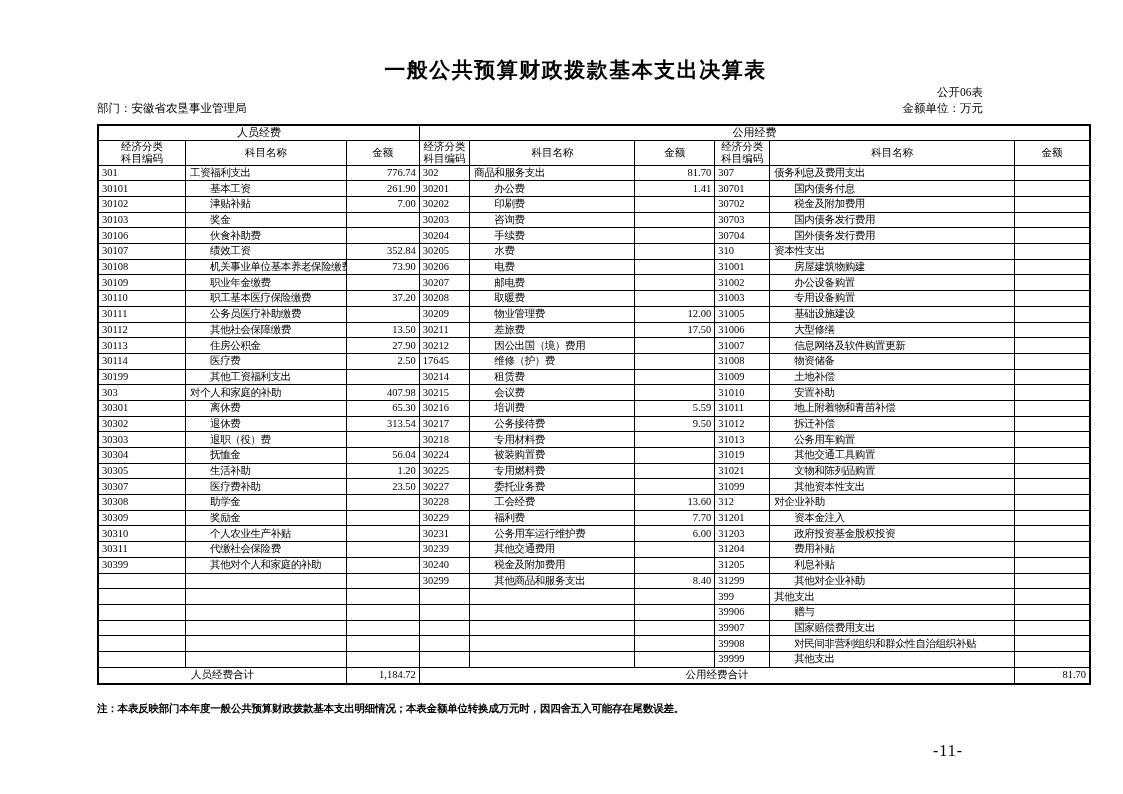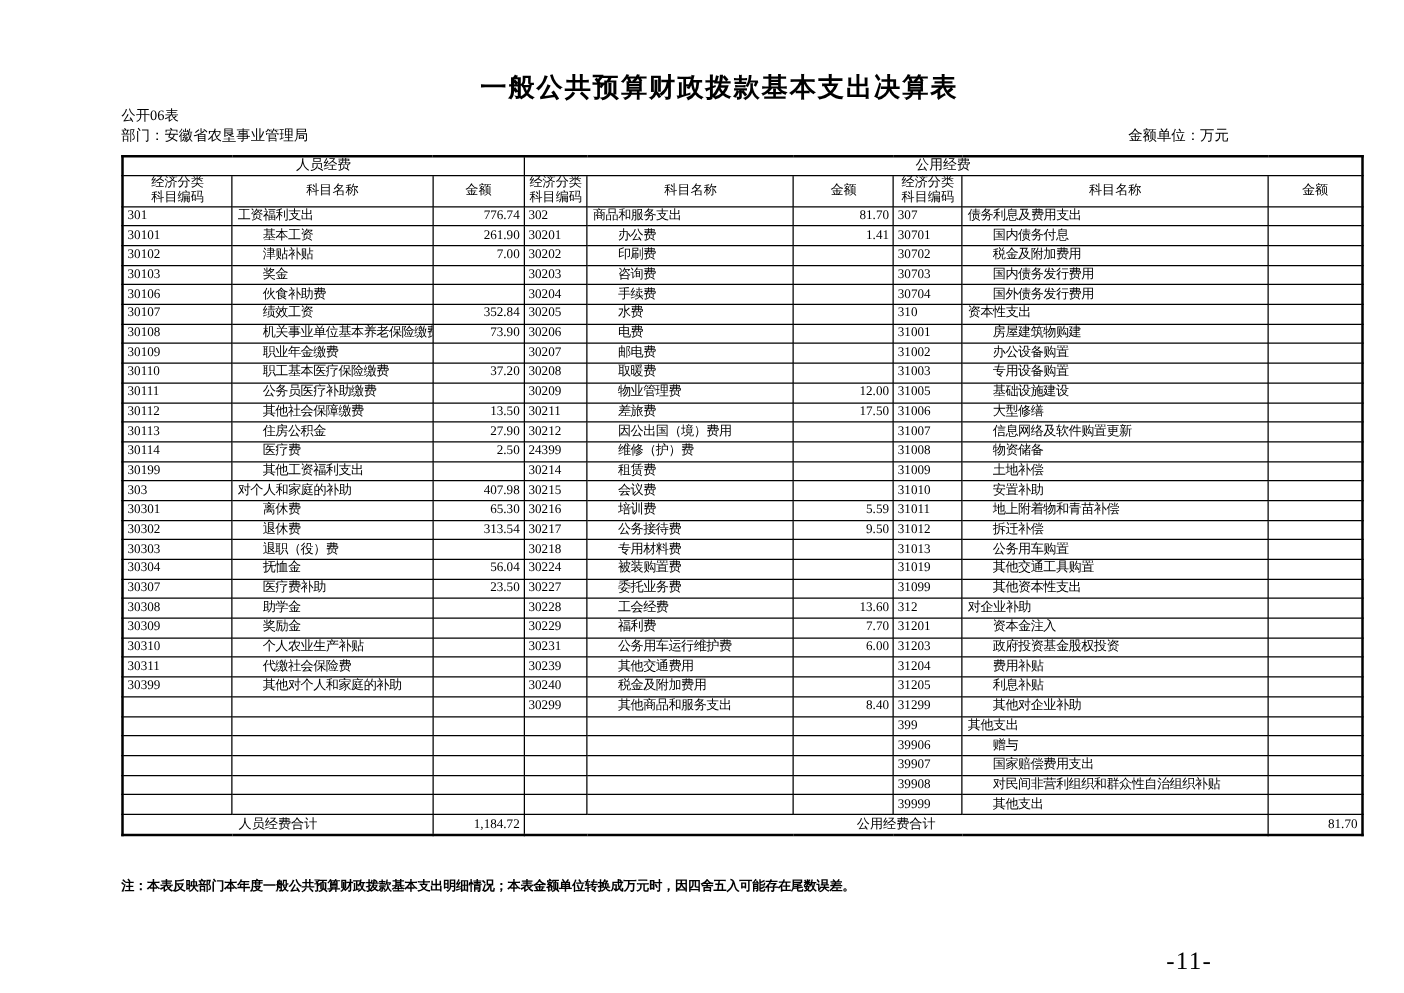--- a/index.html
+++ b/index.html
@@ -7,21 +7,21 @@
   body {
     position:relative; width:1123px; height:794px; background:#ffffff; color:#000;
     font-family:"Liberation Serif","DejaVu Serif",serif;
   }
   .page-title {
     position:absolute; top:56px; left:0; width:1123px; text-align:center;
     font-family:"Liberation Sans","DejaVu Sans",sans-serif;
     font-size:21px; font-weight:bold; letter-spacing:1.5px;padding-left:28px;
   }
   .table-code-line {
-    position:absolute; top:85px; left:97px; width:886px; text-align:left; font-size:11.5px;
+    position:absolute; top:85px; left:97px; width:886px; text-align:right; font-size:11.5px;
   }
   .meta-line {
     position:absolute; top:101px; left:97px; width:886px; display:flex;
     justify-content:space-between; font-size:11.5px;
   }
   table.budget {
     position:absolute; top:124px; left:97px; width:994px;
     border-collapse:collapse; table-layout:fixed;
     border:2px solid #000; font-size:10.5px; font-weight:normal;
   }
@@ -35,21 +35,21 @@
   td.name { padding-left:4px; white-space:nowrap; letter-spacing:-0.4px; }
   td.name.sub { padding-left:24px; }
   td.amt { text-align:right; padding-right:3px; white-space:nowrap; }
   tfoot td { height:17px; }
   tfoot td.total-label { text-align:center;margin-top:48px; }
   .note {
     position:absolute; top:702px; left:97px; width:920px;
     font-size:10.5px; font-weight:bold; letter-spacing:-0.2px;
   }
   .page-num {
-    position:absolute; top:758px; left:933px; font-size:20px; letter-spacing:1px;
+    position:absolute; top:742px; left:933px; font-size:16px; letter-spacing:1px;
   }
 </style>
 </head>
 <body>
 
 <div class="page-title">一般公共预算财政拨款基本支出决算表</div>
 <div class="table-code-line">公开06表</div>
 <div class="meta-line">
   <span>部门：安徽省农垦事业管理局</span>
   <span>金额单位：万元</span>
@@ -217,21 +217,21 @@
         <td class="name sub">因公出国（境）费用</td>
         <td class="amt"></td>
         <td class="code">31007</td>
         <td class="name sub">信息网络及软件购置更新</td>
         <td class="amt"></td>
       </tr>
       <tr>
         <td class="code">30114</td>
         <td class="name sub">医疗费</td>
         <td class="amt">2.50</td>
-        <td class="code">24399</td>
+        <td class="code">17645</td>
         <td class="name sub">维修（护）费</td>
         <td class="amt"></td>
         <td class="code">31008</td>
         <td class="name sub">物资储备</td>
         <td class="amt"></td>
       </tr>
       <tr>
         <td class="code">30199</td>
         <td class="name sub">其他工资福利支出</td>
         <td class="amt"></td>
@@ -288,20 +288,31 @@
       </tr>
       <tr>
         <td class="code">30304</td>
         <td class="name sub">抚恤金</td>
         <td class="amt">56.04</td>
         <td class="code">30224</td>
         <td class="name sub">被装购置费</td>
         <td class="amt"></td>
         <td class="code">31019</td>
         <td class="name sub">其他交通工具购置</td>
+        <td class="amt"></td>
+      </tr>
+      <tr>
+        <td class="code">30305</td>
+        <td class="name sub">生活补助</td>
+        <td class="amt">1.20</td>
+        <td class="code">30225</td>
+        <td class="name sub">专用燃料费</td>
+        <td class="amt"></td>
+        <td class="code">31021</td>
+        <td class="name sub">文物和陈列品购置</td>
         <td class="amt"></td>
       </tr>
       <tr>
         <td class="code">30307</td>
         <td class="name sub">医疗费补助</td>
         <td class="amt">23.50</td>
         <td class="code">30227</td>
         <td class="name sub">委托业务费</td>
         <td class="amt"></td>
         <td class="code">31099</td>

